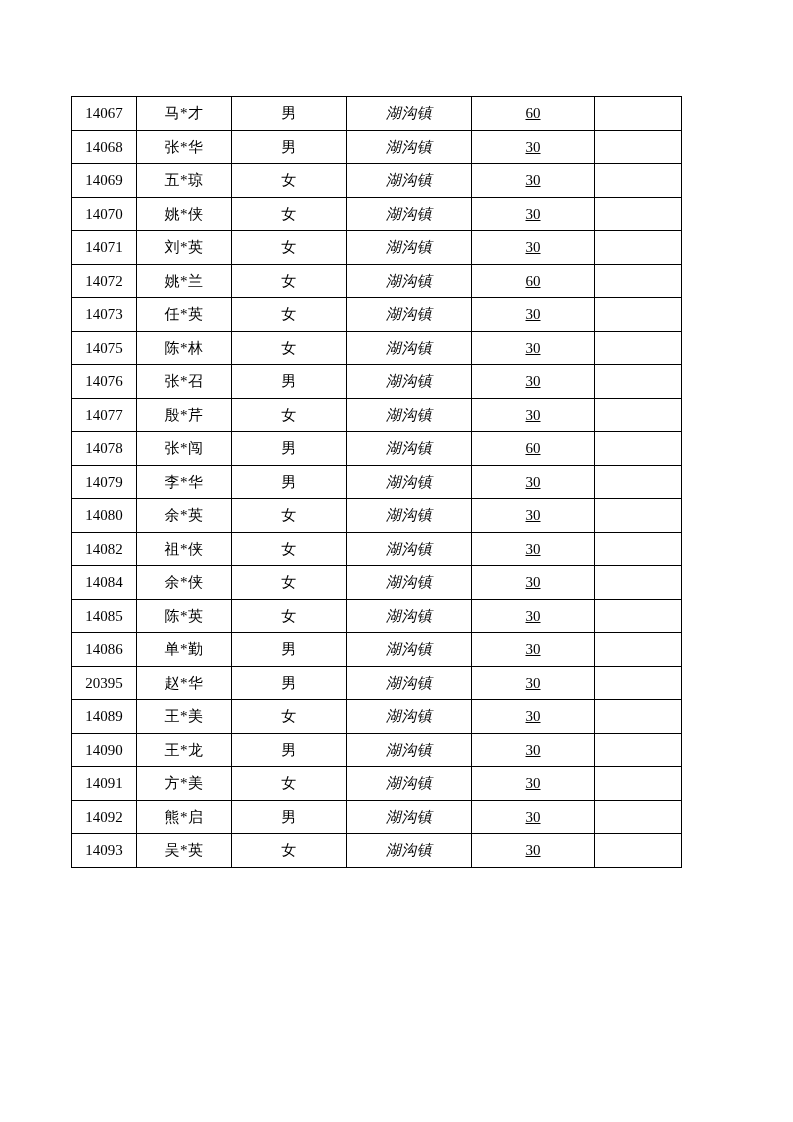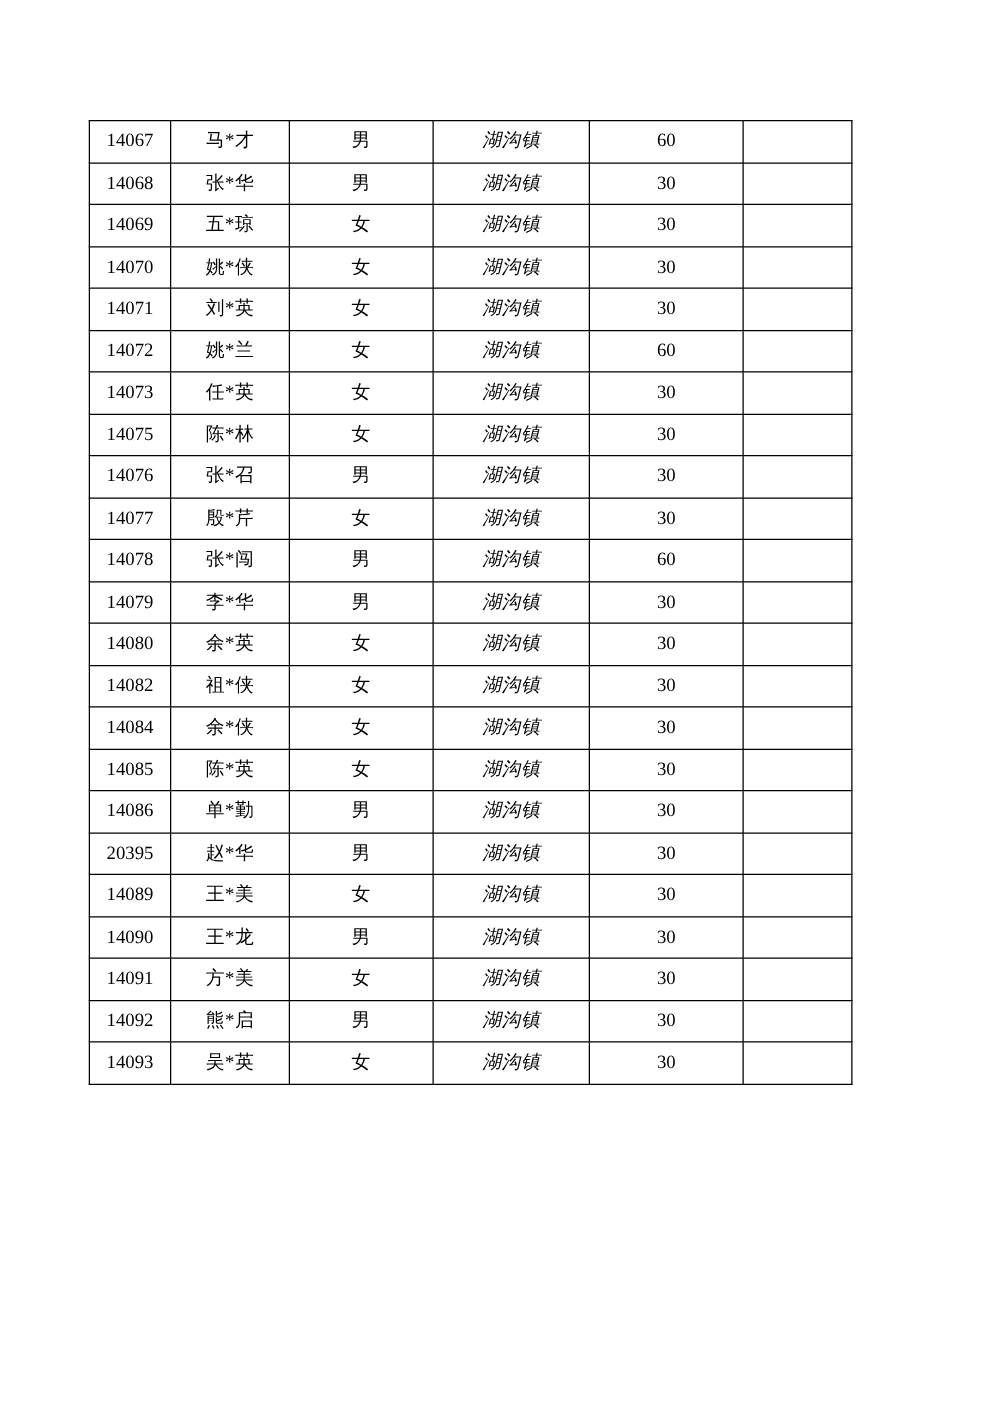--- a/index.html
+++ b/index.html
@@ -41,21 +41,21 @@
     text-align: center;
     vertical-align: middle;
     font-size: 15px;
     line-height: 1.1;
     font-family: "Liberation Serif", serif;
   }
   td.c-id      { width: 64px; }
   td.c-name    { width: 94px; }
   td.c-gender  { width: 114px; }
   td.c-town    { width: 124px; font-style: italic; }
-  td.c-amount  { width: 122px; }
+  td.c-amount  { width: 122px; text-decoration: underline; }
   td.c-blank   { width: 86px; }
 
   .cn {
     font-family: "DejaVu Sans", sans-serif;
     font-size: 15px;
     letter-spacing: 0.5px;
   }
   .num {
     font-family: "Liberation Serif", serif;
     font-size: 15.5px;

